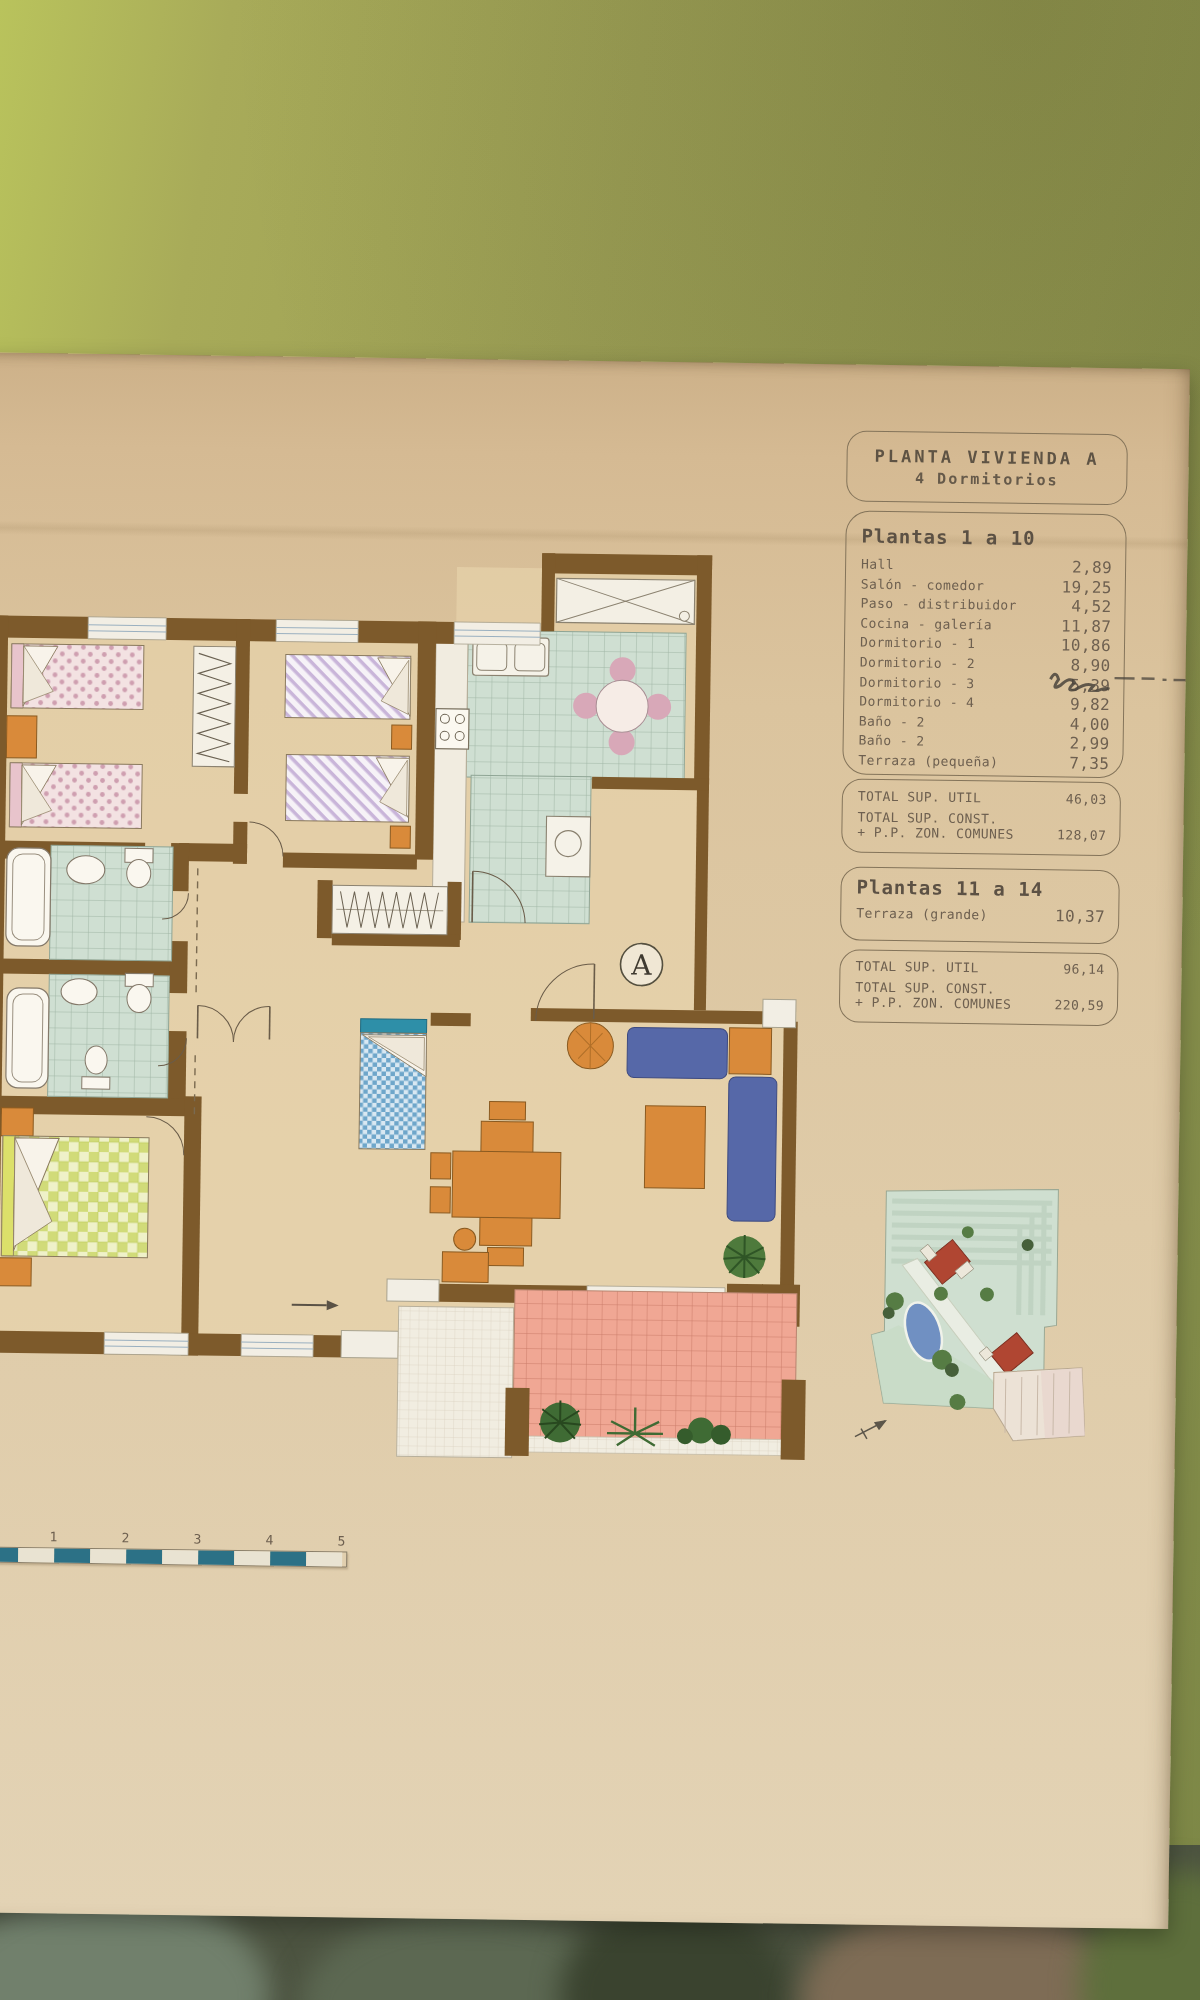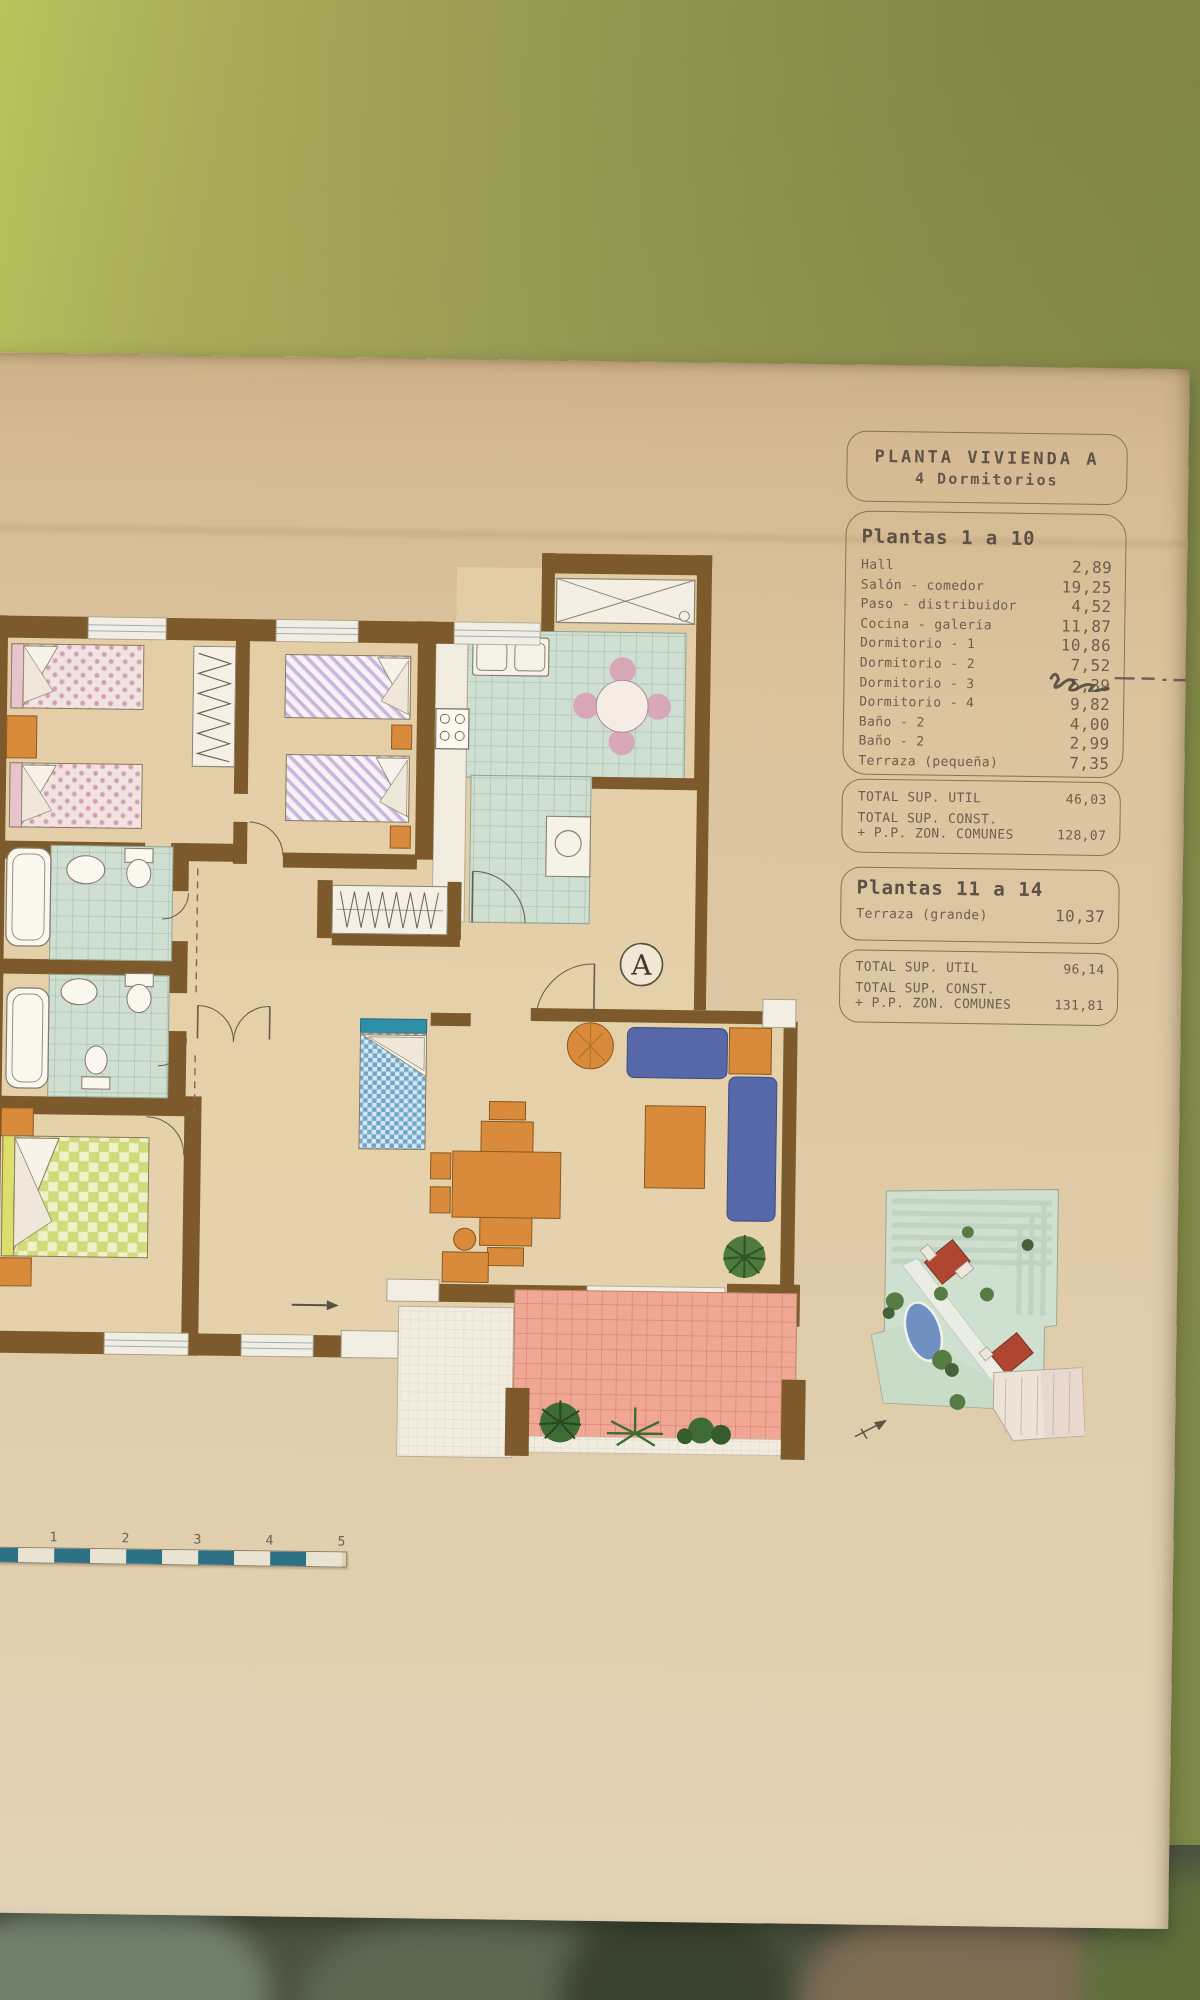--- a/index.html
+++ b/index.html
@@ -386,21 +386,21 @@
         <div class="row">
             <span>Cocina - galería</span>
             <span class="val">11,87</span>
           </div>
         <div class="row">
             <span>Dormitorio - 1</span>
             <span class="val">10,86</span>
           </div>
         <div class="row">
             <span>Dormitorio - 2</span>
-            <span class="val">7,52</span>
+            <span class="val">8,90</span>
           </div>
         <div class="row">
             <span>Dormitorio - 3</span>
             <span class="val">5,39</span>
           </div>
         <div class="row">
             <span>Dormitorio - 4</span>
             <span class="val">9,82</span>
           </div>
         <div class="row">
@@ -450,21 +450,21 @@
     <div class="ibox box4">
       <div class="trow">
         <span>TOTAL SUP. UTIL</span>
         <span>96,14</span>
       </div>
       <div class="trow two">
         <span class="lab2">
           <span>TOTAL SUP. CONST.</span>
           <span>+ P.P. ZON. COMUNES</span>
         </span>
-        <span>131,81</span>
+        <span>220,59</span>
       </div>
     </div>
 
     <svg style="position:absolute;left:900px;top:808px" width="240" height="280" viewBox="0 0 240 280">
       <polygon points="38,18 210,14 210,150 198,152 198,204 150,207 150,234 38,230 25,162 38,158" fill="#cfdfd0" stroke="#9aa894" stroke-width="1"></polygon>
       <g opacity=".8">
         <path d="M44 28 H204 M44 40 H204 M44 52 H204 M44 64 H204 M44 76 H204 M44 88 H204" stroke="#bcd0be" stroke-width="5" fill="none"></path>
         <path d="M196 30 V140 M184 40 V140 M172 50 V140" stroke="#bcd0be" stroke-width="5" fill="none"></path>
       </g>
       <polygon points="55,92 70,85 165,205 150,212" fill="#e9ede3" stroke="#c8cfbd" stroke-width="1"></polygon>

